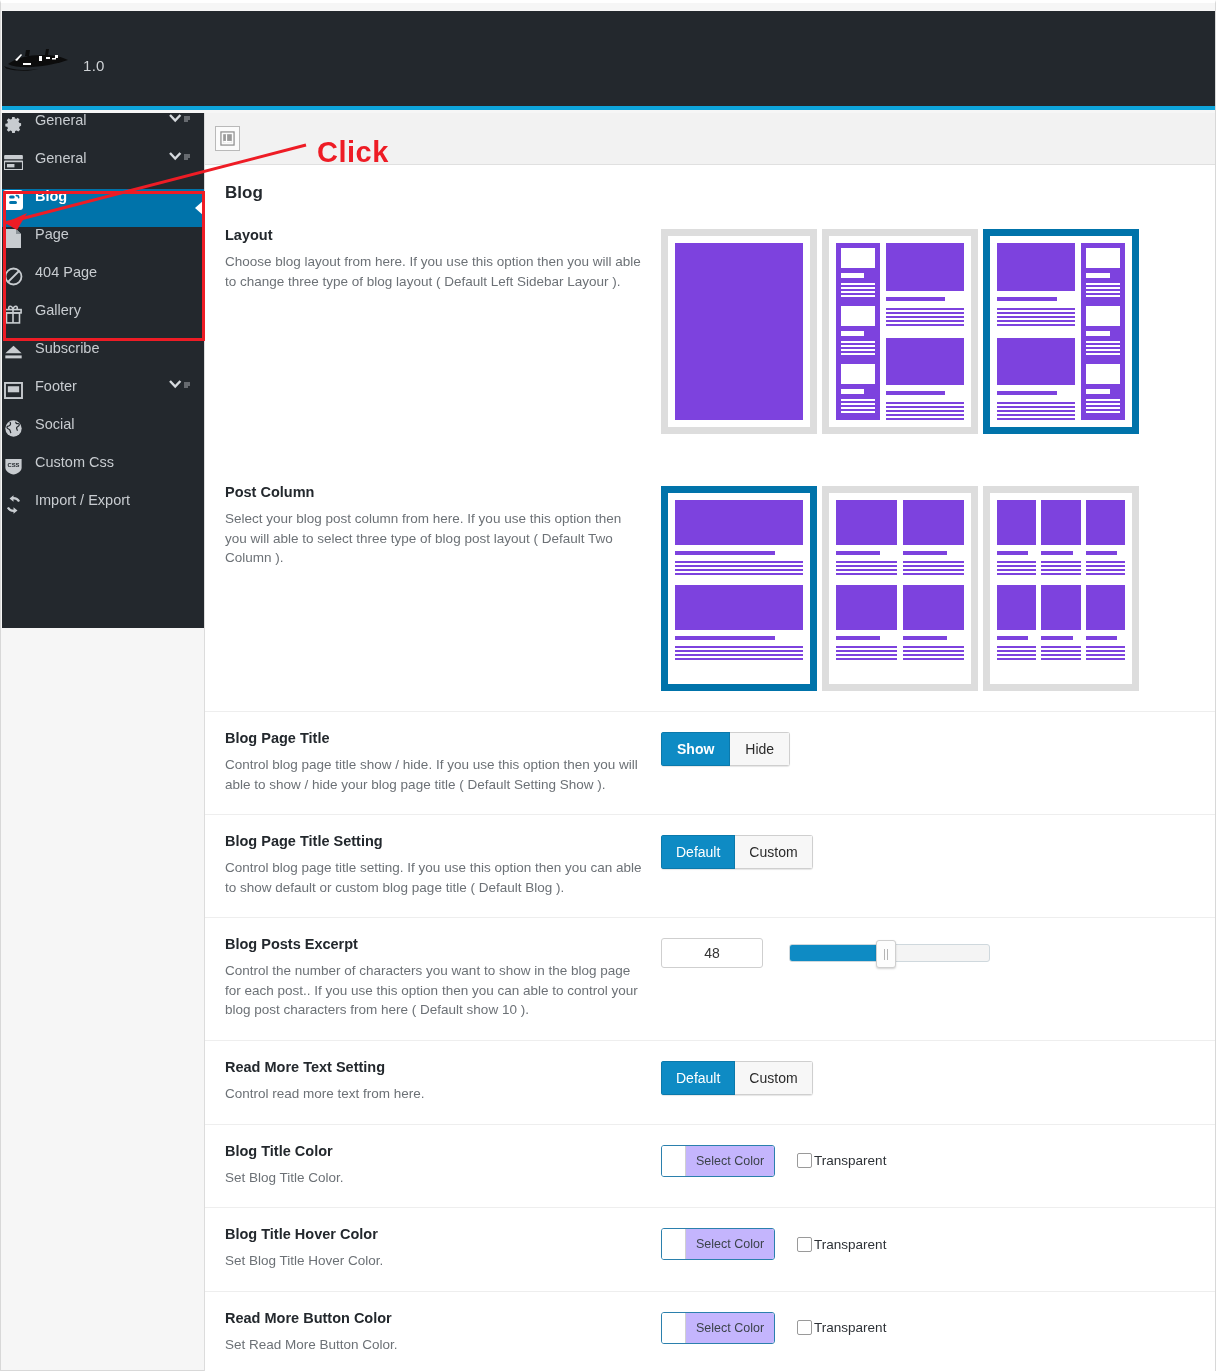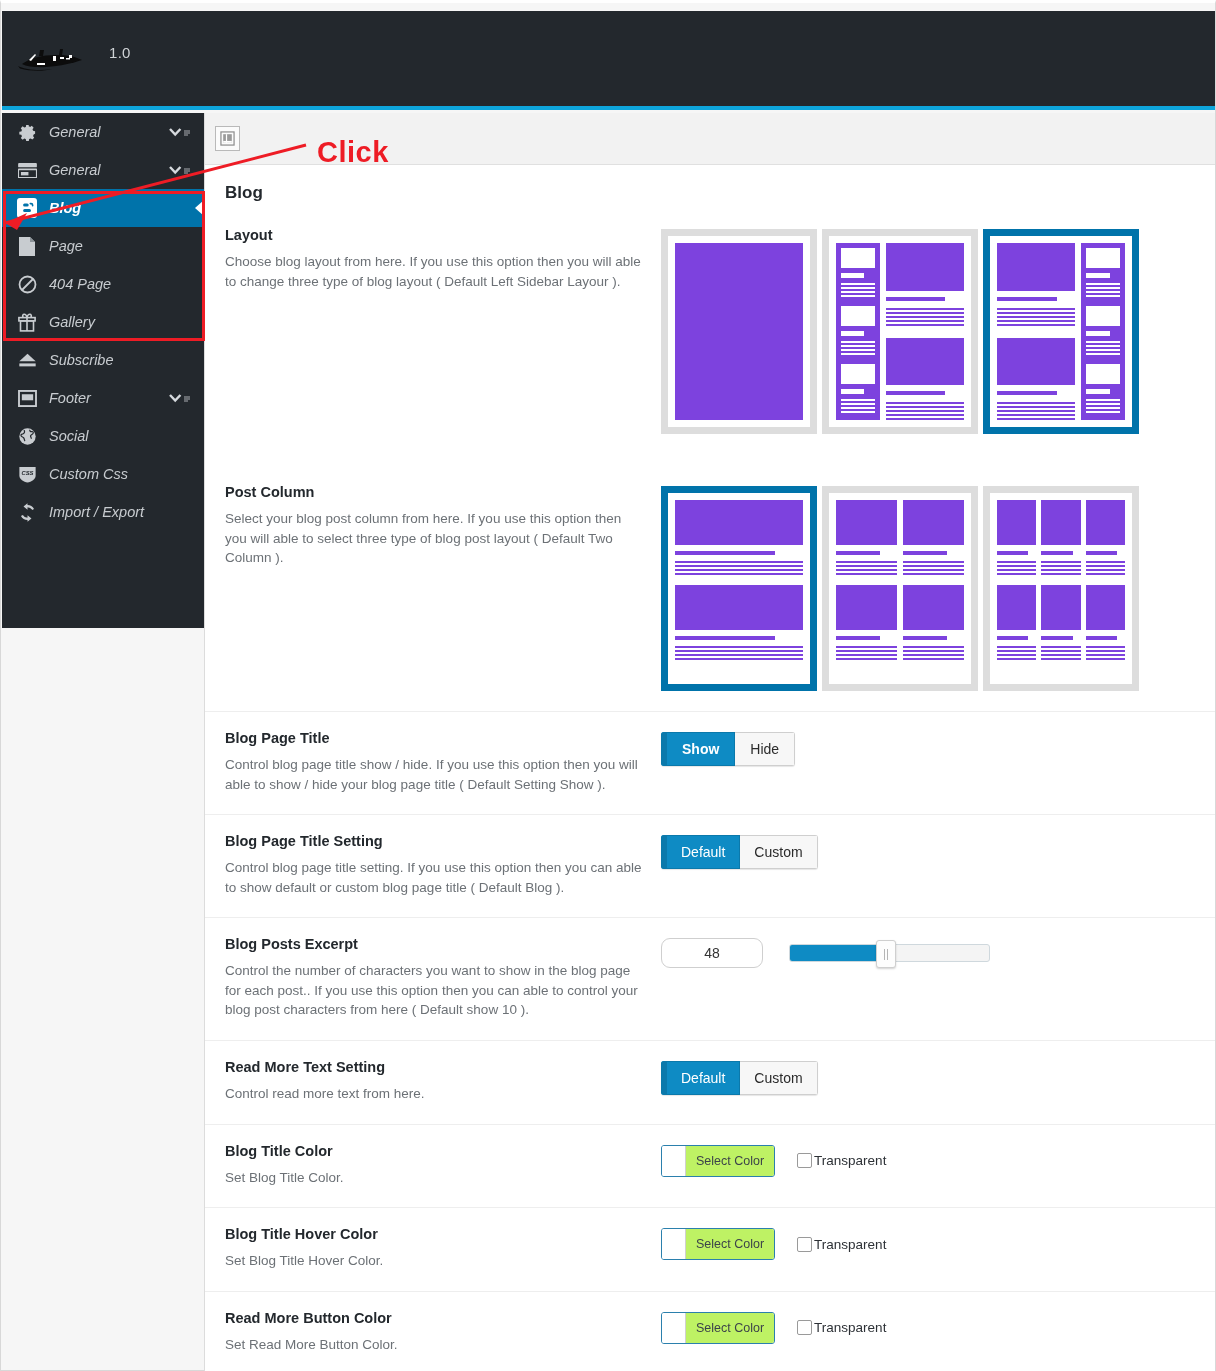--- a/index.html
+++ b/index.html
@@ -19,45 +19,43 @@
   }
 
   
   .topbar {
     position: absolute; left: 1px; top: 8px;
     width: 1213px; height: 99px;
     background: #23282d;
     border-bottom: 4px solid #0ea5db;
     display: flex; align-items: center;
   }
-  .brand { display: flex; align-items: flex-start; gap: 19px; padding-left: 14px; }
+  .brand { display: flex; align-items: flex-end; gap: 7px; }
   .brand-logo {
     width: 74px; height: 30px; position: relative;
   }
   .brand-logo svg { display:block; }
   .brand-version {
     color: #cfd3d6; font-size: 15px; letter-spacing: .3px;
   }
 
   
   .sidebar {
     position: absolute; left: 1px; top: 110px;
     width: 202px; height: 515px;
     background: #23282d;
   }
   .nav-item {
     position: relative;
     height: 38px;
-    display: flex; align-items: center;
-    padding-left: 14px;
+    display: flex; align-items: flex-start;
     color: #c8ccd0;
     font-size: 14.5px;
     cursor: pointer;
     user-select: none;
-    font-style: italic;
   }
   .nav-item .ico {
     width: 22px; height: 22px;
     display: flex; align-items: center; justify-content: center;
     margin-right: 11px; flex: 0 0 22px;
     color: #c8ccd0;
   }
   .nav-item .ico svg { display: block; }
   .nav-item .label { flex: 1 1 auto; line-height: 1; }
   .nav-item .caret {
@@ -173,33 +171,33 @@
 
   
   .btn-group { display: inline-flex; border-radius: 3px; overflow: hidden;
                box-shadow: 0 1px 1px rgba(0,0,0,.10); }
   .btn-opt {
     padding: 8px 15px; font-size: 14px;
     background: #f7f7f7; color: #2b2b2b;
     border: 1px solid #cfcfcf; border-left: none;
     cursor: pointer; min-width: 56px; text-align: center;
   }
-  .btn-opt:first-child { border-left: 6px solid #0f172a; }
+  .btn-opt:first-child { border-left: 1px solid #0f172a; }
   .btn-opt.on {
     background: #0e8bc4; color: #ffffff;
     border-color: #0b79ab; font-weight: bold;
   }
   .btn-group.thin .btn-opt { font-weight: normal; padding: 8px 14px; }
   .btn-group.thin .btn-opt.on { font-weight: normal; }
 
   
   .excerpt-wrap { display: flex; align-items: center; gap: 26px; }
   .num-input {
     width: 102px; height: 30px;
-    border: 1px solid #cfcfcf; border-radius: 9px;
+    border: 1px solid #cfcfcf; border-radius: 3px;
     background: #fff; color: #333; font-size: 14px;
     text-align: center; line-height: 28px;
     font-family: "Liberation Sans", sans-serif;
   }
   .slider {
     position: relative; width: 201px; height: 18px;
     background: #f4f4f4; border: 1px solid #cfd8dd; border-radius: 3px;
   }
   .slider .fill {
     position: absolute; left: 0; top: 0; bottom: 0;
@@ -220,21 +218,21 @@
 
   
   .color-wrap { display: flex; align-items: center; gap: 22px; }
   .color-btn {
     display: inline-flex; align-items: stretch;
     border: 1px solid #2b80ad; border-radius: 3px;
     overflow: hidden; height: 32px; cursor: pointer;
   }
   .color-swatch { width: 24px; background: #ffffff; border-right: 1px solid #d0d0d0; }
   .color-label {
-    padding: 0 10px; background: #bef264; color: #3c434a;
+    padding: 0 10px; background: #c4b5fd; color: #3c434a;
     font-size: 12.5px; display: flex; align-items: center;
   }
   .chk-wrap { display: inline-flex; align-items: center; gap: 2px; cursor: pointer; }
   .chk {
     width: 15px; height: 15px; border: 1px solid #9a9a9a;
     background: #fff; border-radius: 2px;
   }
   .chk-label { font-size: 13.5px; color: #2d3136; }
 </style>
 </head>

